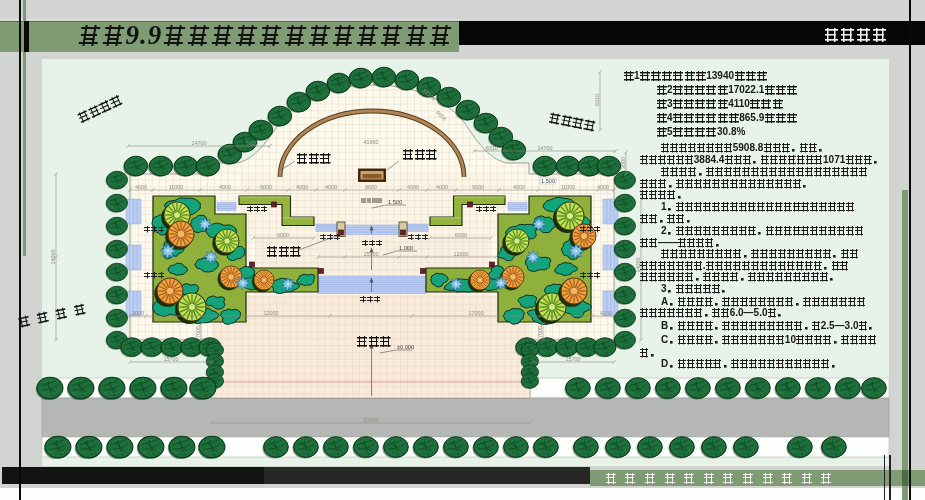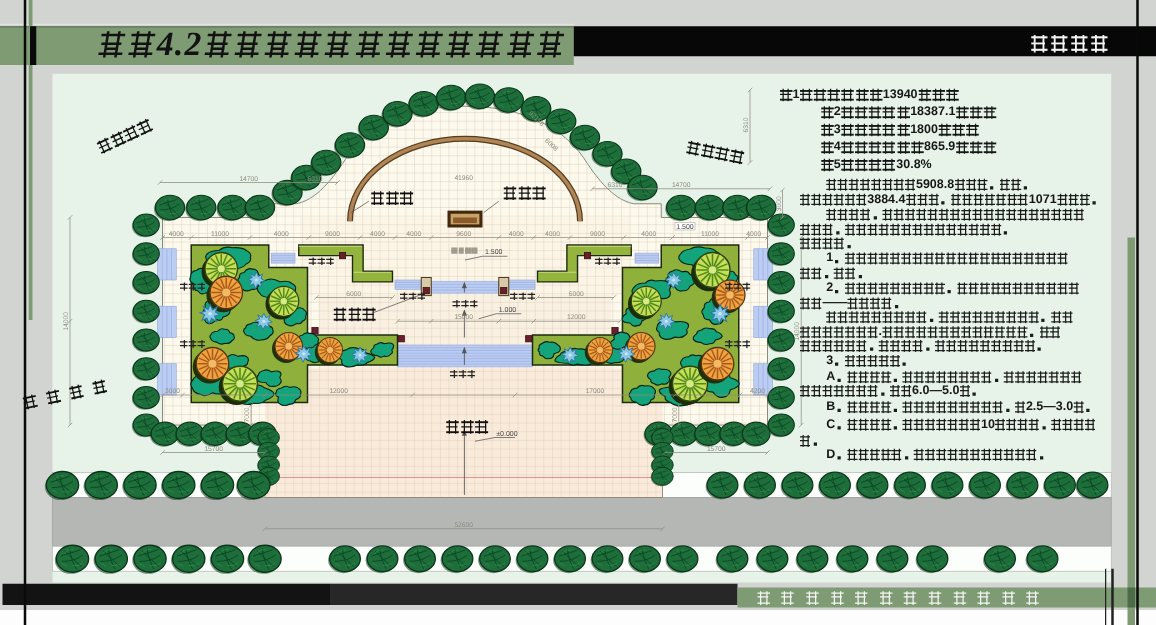--- a/index.html
+++ b/index.html
@@ -583,22 +583,22 @@
 <div class="tl" style="left:320px;top:233.5px"><i class="y"></i><i class="y"></i><i class="y"></i></div>
 <div class="tl" style="left:408px;top:233.5px"><i class="y"></i><i class="y"></i><i class="y"></i></div>
 <div class="tl" style="left:362px;top:239.5px"><i class="y"></i><i class="y"></i><i class="y"></i></div>
 <div class="tl" style="left:144px;top:226px"><i class="y"></i><i class="y"></i><i class="y"></i></div>
 <div class="tl" style="left:144px;top:272px"><i class="y"></i><i class="y"></i><i class="y"></i></div>
 <div class="tl" style="left:580px;top:226px"><i class="y"></i><i class="y"></i><i class="y"></i></div>
 <div class="tl" style="left:580px;top:272px"><i class="y"></i><i class="y"></i><i class="y"></i></div>
 <div class="tl" style="left:360px;top:296px"><i class="y"></i><i class="y"></i><i class="y"></i></div>
 
 <div class="tl" style="left:623px;top:70.5px;"><i class="zn"></i><b>1</b><i class="zn"></i><i class="zn"></i><i class="zn"></i><i class="zn"></i><i class="zn"></i><i class="zn"></i><b>13940</b><i class="zn"></i><i class="zn"></i><i class="zn"></i></div>
-<div class="tl" style="left:656px;top:84.6px;"><i class="zn"></i><b>2</b><i class="zn"></i><i class="zn"></i><i class="zn"></i><i class="zn"></i><i class="zn"></i><b>18387.1</b><i class="zn"></i><i class="zn"></i><i class="zn"></i></div>
-<div class="tl" style="left:656px;top:98.6px;"><i class="zn"></i><b>3</b><i class="zn"></i><i class="zn"></i><i class="zn"></i><i class="zn"></i><i class="zn"></i><b>1800</b><i class="zn"></i><i class="zn"></i><i class="zn"></i></div>
+<div class="tl" style="left:656px;top:84.6px;"><i class="zn"></i><b>2</b><i class="zn"></i><i class="zn"></i><i class="zn"></i><i class="zn"></i><i class="zn"></i><b>17022.1</b><i class="zn"></i><i class="zn"></i><i class="zn"></i></div>
+<div class="tl" style="left:656px;top:98.6px;"><i class="zn"></i><b>3</b><i class="zn"></i><i class="zn"></i><i class="zn"></i><i class="zn"></i><i class="zn"></i><b>4110</b><i class="zn"></i><i class="zn"></i><i class="zn"></i></div>
 <div class="tl" style="left:656px;top:112.6px;"><i class="zn"></i><b>4</b><i class="zn"></i><i class="zn"></i><i class="zn"></i><i class="zn"></i><i class="zn"></i><i class="zn"></i><b>865.9</b><i class="zn"></i><i class="zn"></i><i class="zn"></i></div>
 <div class="tl" style="left:656px;top:126.6px;"><i class="zn"></i><b>5</b><i class="zn"></i><i class="zn"></i><i class="zn"></i><i class="zn"></i><b>30.8%</b></div>
 <div class="tl" style="left:661px;top:143px;"><i class="z"></i><i class="z"></i><i class="z"></i><i class="z"></i><i class="z"></i><i class="z"></i><i class="z"></i><i class="z"></i><b>5908.8</b><i class="z"></i><i class="z"></i><i class="z"></i><i class="pu"></i><i class="z"></i><i class="z"></i><i class="pu"></i></div>
 <div class="tl" style="left:640px;top:155px;"><i class="z"></i><i class="z"></i><i class="z"></i><i class="z"></i><i class="z"></i><i class="z"></i><b>3884.4</b><i class="z"></i><i class="z"></i><i class="z"></i><i class="pu"></i><i class="z"></i><i class="z"></i><i class="z"></i><i class="z"></i><i class="z"></i><i class="z"></i><i class="z"></i><b>1071</b><i class="z"></i><i class="z"></i><i class="z"></i><i class="pu"></i></div>
 <div class="tl" style="left:661px;top:167px;"><i class="z"></i><i class="z"></i><i class="z"></i><i class="z"></i><i class="pu"></i><i class="z"></i><i class="z"></i><i class="z"></i><i class="z"></i><i class="z"></i><i class="z"></i><i class="z"></i><i class="z"></i><i class="z"></i><i class="z"></i><i class="z"></i><i class="z"></i><i class="z"></i><i class="z"></i><i class="z"></i><i class="z"></i><i class="z"></i><i class="z"></i></div>
 <div class="tl" style="left:640px;top:179px;"><i class="z"></i><i class="z"></i><i class="z"></i><i class="pu"></i><i class="z"></i><i class="z"></i><i class="z"></i><i class="z"></i><i class="z"></i><i class="z"></i><i class="z"></i><i class="z"></i><i class="z"></i><i class="z"></i><i class="z"></i><i class="z"></i><i class="z"></i><i class="z"></i><i class="pu"></i></div>
 <div class="tl" style="left:640px;top:190px;"><i class="z"></i><i class="z"></i><i class="z"></i><i class="z"></i><i class="pu"></i></div>
 <div class="tl" style="left:661px;top:202px;"><b>1</b><i class="pu"></i><i class="z"></i><i class="z"></i><i class="z"></i><i class="z"></i><i class="z"></i><i class="z"></i><i class="z"></i><i class="z"></i><i class="z"></i><i class="z"></i><i class="z"></i><i class="z"></i><i class="z"></i><i class="z"></i><i class="z"></i><i class="z"></i><i class="z"></i><i class="z"></i><i class="z"></i><i class="z"></i></div>
 <div class="tl" style="left:640px;top:214px;"><i class="z"></i><i class="z"></i><i class="pu"></i><i class="z"></i><i class="z"></i><i class="pu"></i></div>
 <div class="tl" style="left:661px;top:226px;"><b>2</b><i class="pu"></i><i class="z"></i><i class="z"></i><i class="z"></i><i class="z"></i><i class="z"></i><i class="z"></i><i class="z"></i><i class="z"></i><i class="z"></i><i class="pu"></i><i class="z"></i><i class="z"></i><i class="z"></i><i class="z"></i><i class="z"></i><i class="z"></i><i class="z"></i><i class="z"></i><i class="z"></i><i class="z"></i><i class="z"></i></div>
@@ -613,21 +613,21 @@
 <div class="tl" style="left:661px;top:335px;"><b>C</b><i class="pu"></i><i class="z"></i><i class="z"></i><i class="z"></i><i class="z"></i><i class="pu"></i><i class="z"></i><i class="z"></i><i class="z"></i><i class="z"></i><i class="z"></i><i class="z"></i><i class="z"></i><b>10</b><i class="z"></i><i class="z"></i><i class="z"></i><i class="z"></i><i class="pu"></i><i class="z"></i><i class="z"></i><i class="z"></i><i class="z"></i></div>
 <div class="tl" style="left:640px;top:348px;"><i class="z"></i><i class="pu"></i></div>
 <div class="tl" style="left:661px;top:359px;"><b>D</b><i class="pu"></i><i class="z"></i><i class="z"></i><i class="z"></i><i class="z"></i><i class="z"></i><i class="pu"></i><i class="z"></i><i class="z"></i><i class="z"></i><i class="z"></i><i class="z"></i><i class="z"></i><i class="z"></i><i class="z"></i><i class="z"></i><i class="z"></i><i class="z"></i><i class="pu"></i></div>
 
 <div class="abs" style="left:0;top:19px;width:459px;height:1px;background:#e2e4e2"></div>
 
 <div class="abs" style="left:0;top:20.5px;width:459px;height:31px;background:#7e9b74;border-top:1px solid #5f7358"></div>
 
 <div class="abs" style="left:459px;top:20.5px;width:466px;height:24.5px;background:#070707"></div>
 
-<div class="abs" style="left:77px;top:25px;white-space:nowrap;line-height:0"><i class="t"></i><i class="t"></i><b class="t88">4.2</b><i class="t"></i><i class="t"></i><i class="t"></i><i class="t"></i><i class="t"></i><i class="t"></i><i class="t"></i><i class="t"></i><i class="t"></i><i class="t"></i><i class="t"></i><i class="t"></i></div>
+<div class="abs" style="left:77px;top:25px;white-space:nowrap;line-height:0"><i class="t"></i><i class="t"></i><b class="t88">9.9</b><i class="t"></i><i class="t"></i><i class="t"></i><i class="t"></i><i class="t"></i><i class="t"></i><i class="t"></i><i class="t"></i><i class="t"></i><i class="t"></i><i class="t"></i><i class="t"></i></div>
 
 <div class="abs" style="left:823px;top:28px;white-space:nowrap;line-height:0"><i class="w"></i><i class="w"></i><i class="w"></i><i class="w"></i></div>
 
 <div class="abs" style="left:2px;top:466.5px;width:262px;height:17px;background:#131313"></div>
 
 <div class="abs" style="left:264px;top:466.5px;width:326px;height:17px;background:#272727"></div>
 
 <div class="abs" style="left:590px;top:469.5px;width:335px;height:16px;background:#7e9b74"></div>
 
 <div class="abs" style="left:601px;top:472.5px;white-space:nowrap;line-height:0"><i class="wf"></i><i class="wf"></i><i class="wf"></i><i class="wf"></i><i class="wf"></i><i class="wf"></i><i class="wf"></i><i class="wf"></i><i class="wf"></i><i class="wf"></i><i class="wf"></i><i class="wf"></i></div>

